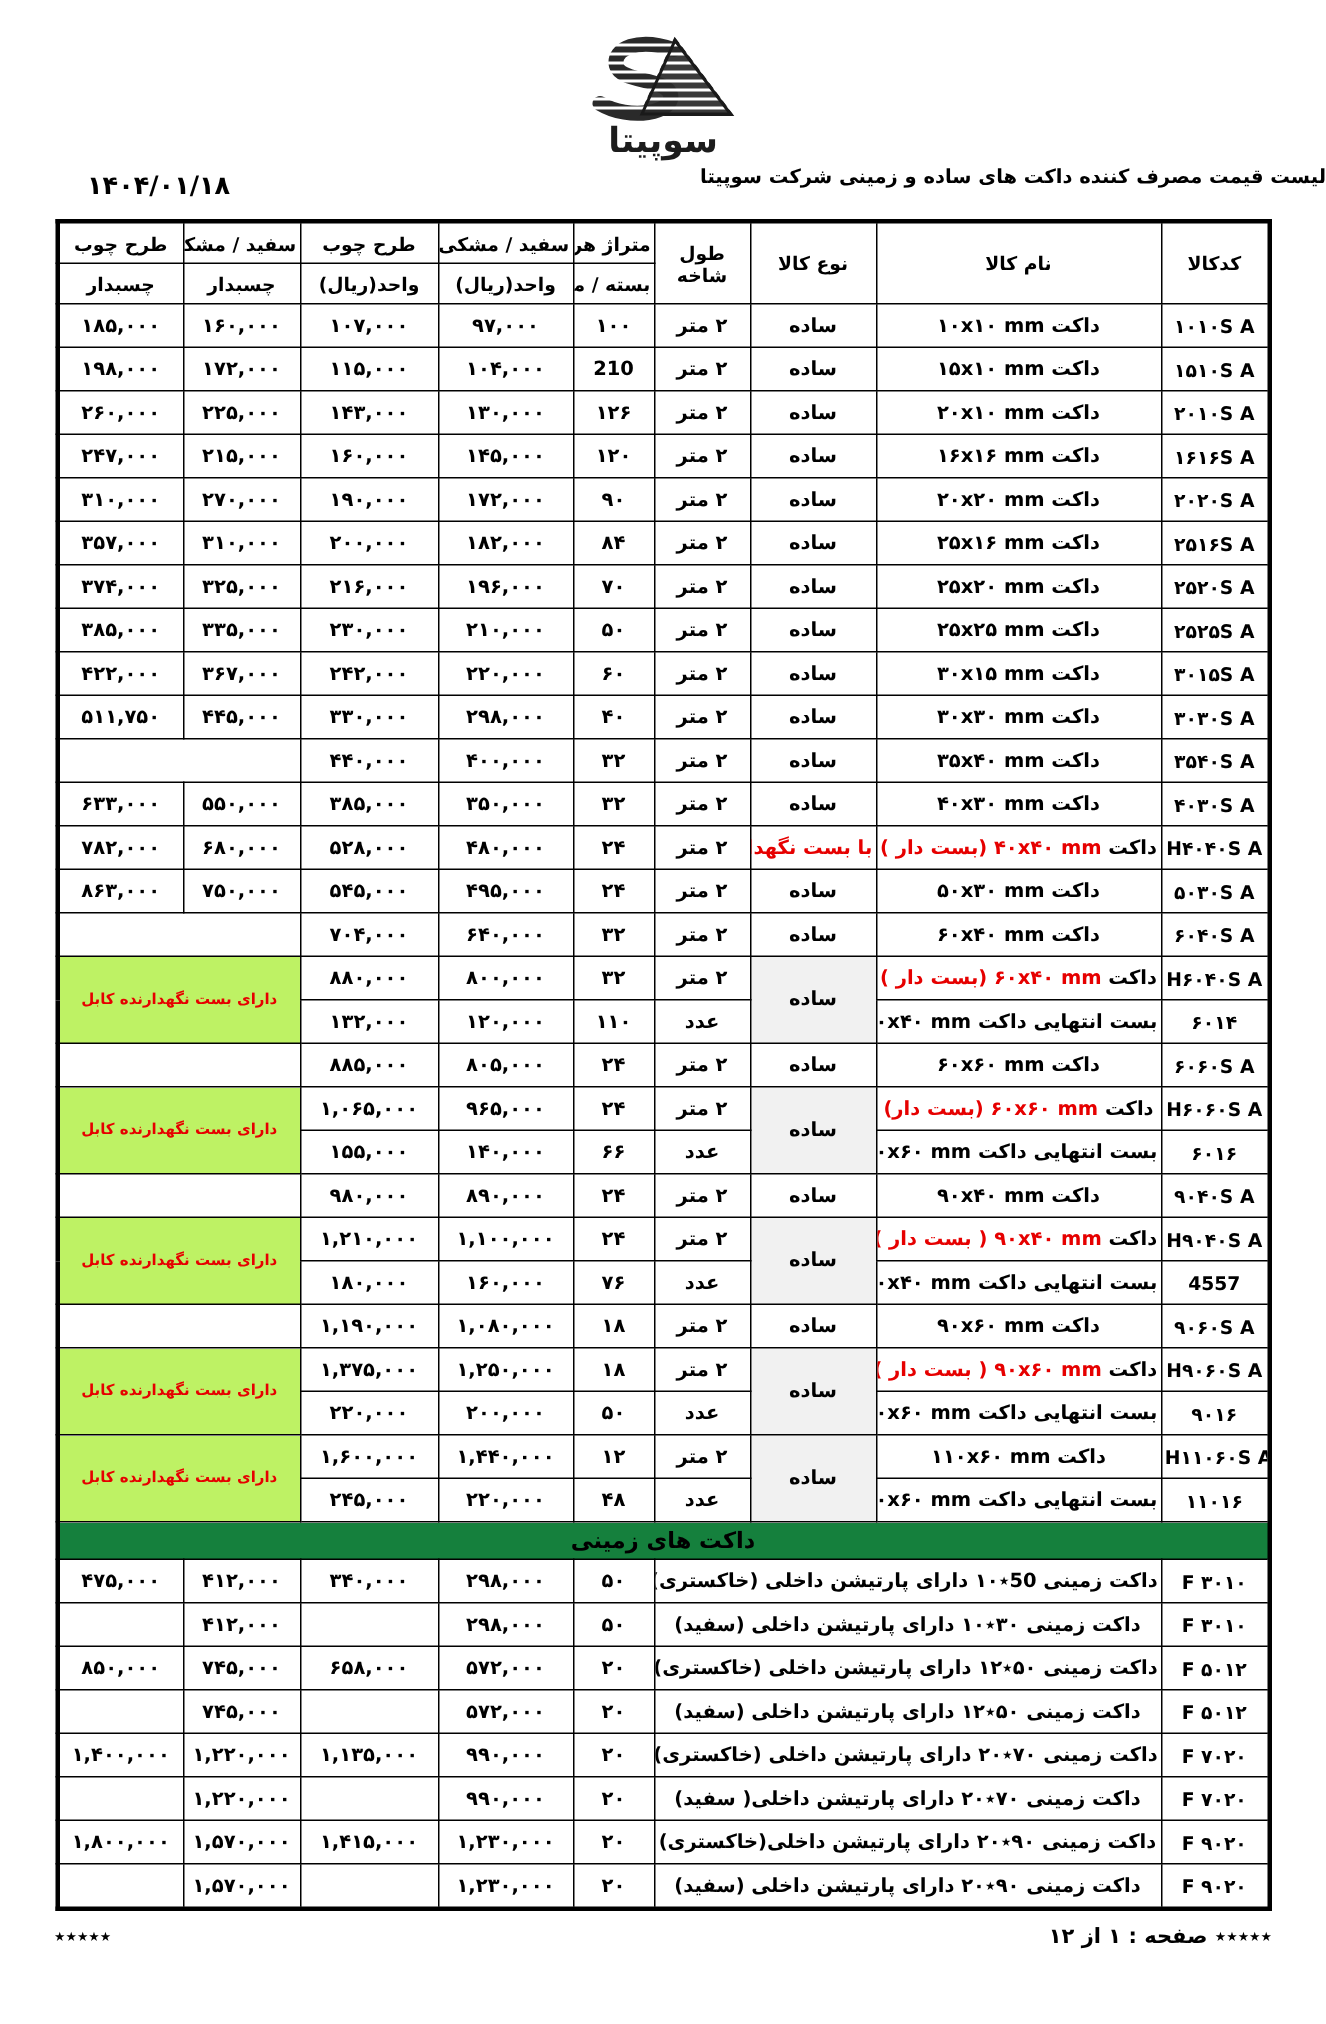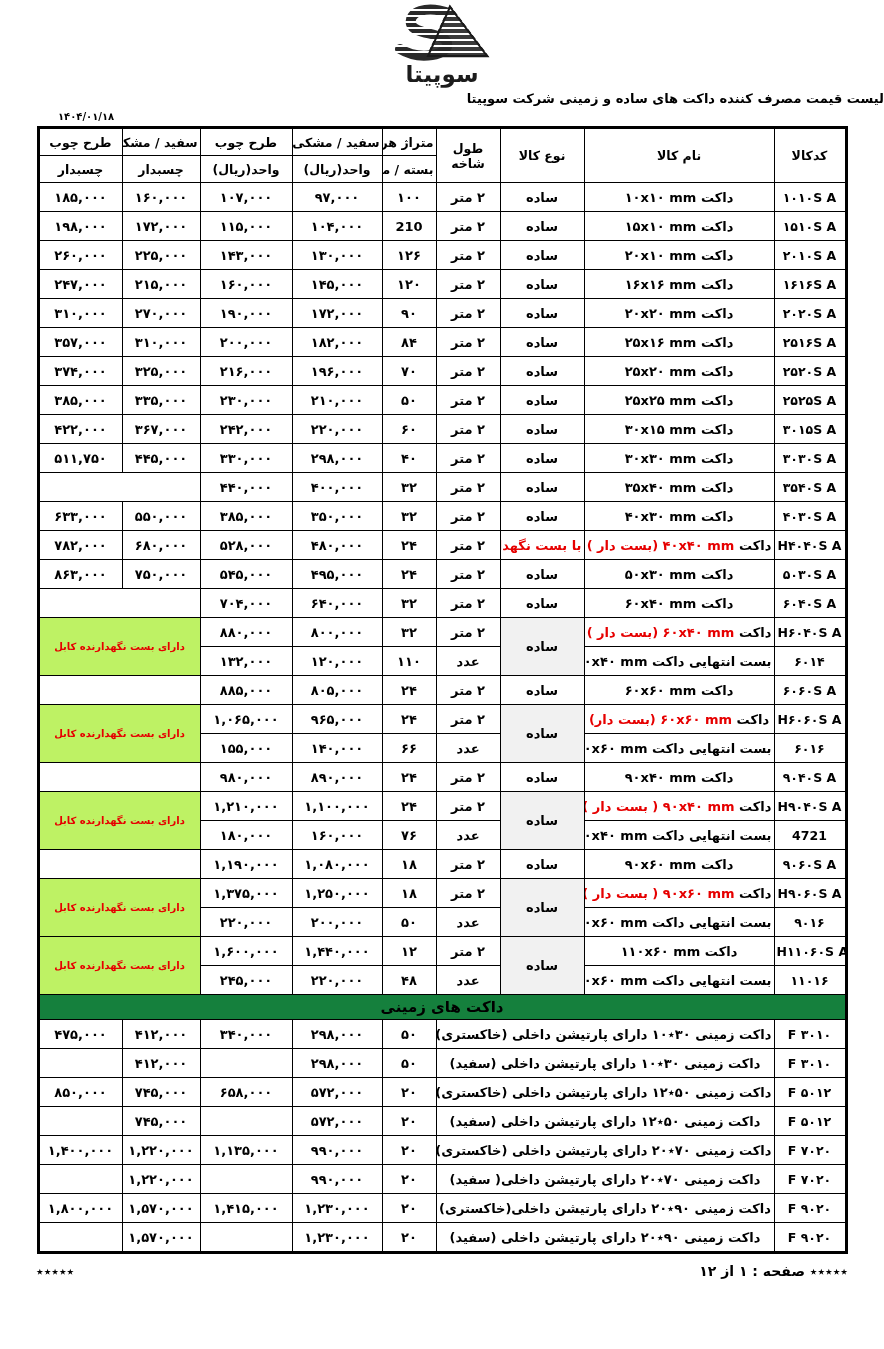--- a/index.html
+++ b/index.html
@@ -1,25 +1,25 @@
 <!DOCTYPE html>
 <html lang="fa" dir="rtl"><head>
 <meta charset="utf-8">
 <style>
   html,body{margin:0;padding:0;}
   body{
     width:884px;height:1349px;overflow:hidden;background:#ffffff;color:#000;
     font-family:"DejaVu Sans", sans-serif;font-weight:700;
   }
-  .logo-wrap{text-align:center;padding-top:4px;}
+  .logo-wrap{text-align:center;padding-top:24px;}
   .logo-wrap svg{display:block;margin:0 auto;}
   .wordmark{font-size:23px;font-weight:900;letter-spacing:1px;color:#1c1c1c;margin-top:-3px;}
   .titlebar{position:relative;height:28px;margin-top:4px;}
   .page-title{display:block;text-align:right;font-size:13px;font-weight:900;}
-  .doc-date{position:absolute;left:58px;top:20px;font-size:10px;direction:ltr;}
+  .doc-date{position:absolute;left:58px;top:3px;font-size:17px;direction:ltr;}
   table{
     width:808px;margin:7px auto 0;border-collapse:collapse;table-layout:fixed;
     border:3px solid #000;
   }
   th,td{
     border:1.5px solid #000;text-align:center;vertical-align:middle;
     padding:1px 2px;font-weight:700;overflow:hidden;white-space:nowrap;
   }
   th{font-size:12.5px;height:24px;background:#fff;}
   td{font-size:13px;height:26px;background:#fff;}
@@ -320,21 +320,21 @@
         <td class="code"><span>H۹۰۴۰S A</span></td>
         <td><span>داکت </span><span class="red">۹۰x۴۰ mm ( بست دار )</span></td>
         <td rowspan="2" class="g"><span>ساده</span></td>
         <td><span>۲ متر</span></td>
         <td><span>۲۴</span></td>
         <td><span>۱,۱۰۰,۰۰۰</span></td>
         <td><span>۱,۲۱۰,۰۰۰</span></td>
         <td colspan="2" rowspan="2" class="redcell"><span>دارای بست نگهدارنده کابل</span></td>
       </tr>
       <tr>
-        <td class="code"><span>4721</span></td>
+        <td class="code"><span>4557</span></td>
         <td><span>بست انتهایی داکت ۹۰x۴۰ mm</span></td>
         <td><span>عدد</span></td>
         <td><span>۷۶</span></td>
         <td><span>۱۶۰,۰۰۰</span></td>
         <td><span>۱۸۰,۰۰۰</span></td>
       </tr>
       <tr>
         <td class="code"><span>۹۰۶۰S A</span></td>
         <td><span>داکت ۹۰x۶۰ mm</span></td>
         <td><span>ساده</span></td>
@@ -378,21 +378,21 @@
         <td><span>عدد</span></td>
         <td><span>۴۸</span></td>
         <td><span>۲۲۰,۰۰۰</span></td>
         <td><span>۲۴۵,۰۰۰</span></td>
       </tr>
       <tr class="sec">
         <td colspan="9"><span>داکت های زمینی</span></td>
       </tr>
       <tr>
         <td class="code"><span>F ۳۰۱۰</span></td>
-        <td colspan="3"><span>داکت زمینی ۳۰٭۱۰  دارای پارتیشن داخلی (خاکستری)</span></td>
+        <td colspan="3"><span>داکت زمینی 50٭۱۰  دارای پارتیشن داخلی (خاکستری)</span></td>
         <td><span>۵۰</span></td>
         <td><span>۲۹۸,۰۰۰</span></td>
         <td><span>۳۴۰,۰۰۰</span></td>
         <td><span>۴۱۲,۰۰۰</span></td>
         <td><span>۴۷۵,۰۰۰</span></td>
       </tr>
       <tr>
         <td class="code"><span>F ۳۰۱۰</span></td>
         <td colspan="3"><span>داکت زمینی ۳۰٭۱۰  دارای پارتیشن داخلی (سفید)</span></td>
         <td><span>۵۰</span></td>

